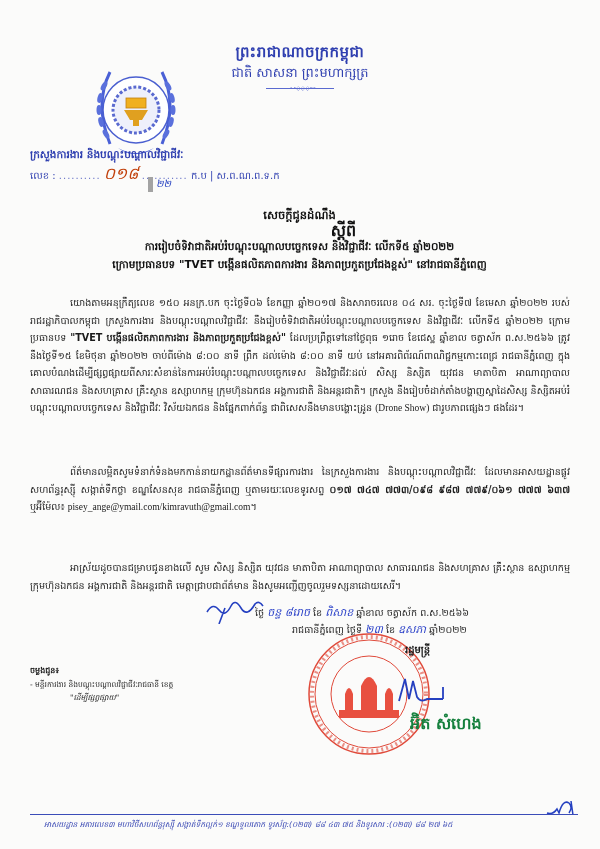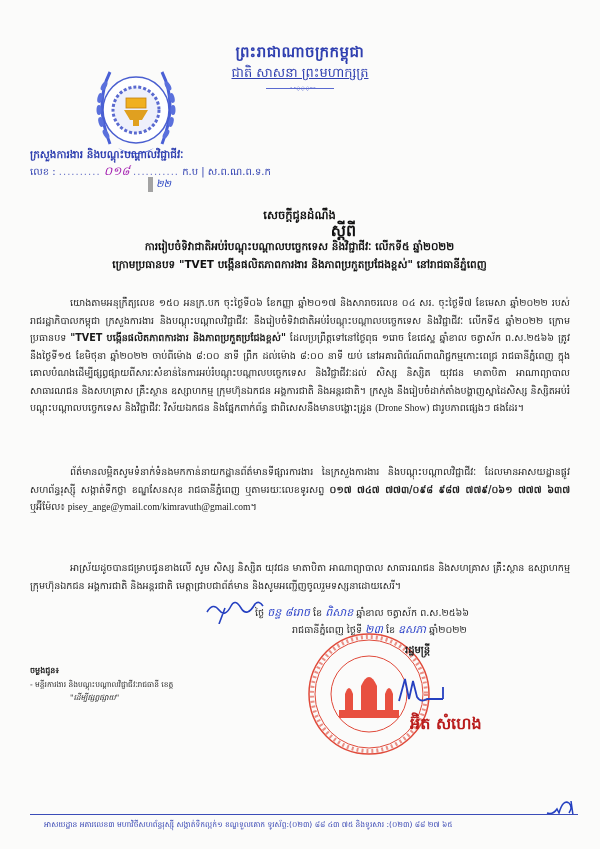--- a/index.html
+++ b/index.html
@@ -4,31 +4,31 @@
 <style>
   html, body { margin: 0; padding: 0; }
   body {
     width: 600px; height: 849px; position: relative; overflow: hidden;
     background: #fbfbfa;
     font-family: "DejaVu Sans", sans-serif;
     color: #1c1c1c;
   }
   .abs { position: absolute; }
   .kingdom-title { left: 205px; top: 42px; width: 190px; text-align: center; font-size: 15px; font-weight: bold; color: #2f3fb0; letter-spacing: 0.5px; }
-  .kingdom-motto { left: 205px; top: 64px; width: 190px; text-align: center; font-size: 13px; color: #2f3fb0; text-decoration: underline; }
+  .kingdom-motto { left: 205px; top: 64px; width: 190px; text-align: center; font-size: 13px; color: #2f3fb0; }
   .ornament { left: 266px; top: 88px; width: 68px; height: 2px; }
   .ornament::before { content: ""; position: absolute; left: 0; right: 0; top: 0; border-top: 1px solid #5a6ad0; }
   .ornament span { position: absolute; left: 24px; top: -4px; font-size: 6px; color: #5a6ad0; }
 
   .logo { left: 88px; top: 64px; width: 96px; height: 98px; }
 
   .ministry { left: 30px; top: 148px; font-size: 10.5px; font-weight: bold; color: #2f3fb0; }
   .refno { left: 30px; top: 163px; font-size: 10px; color: #2f3fb0; white-space: nowrap; }
   .refno .dots { letter-spacing: 1px; color: #6a74c8; }
-  .refno .hand { font-style: italic; font-size: 12px; color: #a21caf; text-align: center; }
+  .refno .hand { font-style: italic; font-size: 16px; color: #c2410c; text-align: center; }
   .refno .sub { position: absolute; left: 118px; top: 14px; font-style: italic; font-size: 10px; color: #2540c0; border-left: 5px solid #a3a3a3; padding-left: 3px; }
 
   .doc-heading { left: 0; width: 599px; text-align: center; font-weight: bold; font-size: 11px; color: #111; }
   .h1 { top: 208px; font-size: 11.5px; }
   .h2 { top: 220px; font-size: 16px; margin-left: 44px; }
   .h3 { top: 240px; font-size: 10.5px; }
   .h4 { top: 258px; font-size: 10.5px; }
 
   .para { left: 30px; width: 540px; font-size: 9.6px; line-height: 17.5px; text-align: justify; color: #1a1a1a; }
   .para .indent { display: inline-block; width: 40px; }
@@ -39,30 +39,30 @@
   .latin { font-family: "Liberation Serif", serif; font-size: 9.5px; }
 
   .date-line1 { left: 255px; top: 605px; font-size: 9.6px; white-space: nowrap; }
   .date-line2 { left: 292px; top: 622px; font-size: 9.6px; white-space: nowrap; }
   .hw { font-style: italic; color: #2a40c8; font-size: 11px; }
   .title-minister { left: 405px; top: 643px; font-size: 10px; font-weight: bold; }
 
   .stamp { left: 305px; top: 630px; width: 128px; height: 128px; }
   .signature { left: 395px; top: 675px; width: 50px; height: 30px; }
   .initial-sig { left: 205px; top: 594px; width: 60px; height: 30px; }
-  .signer-name { left: 410px; top: 713px; font-size: 16px; font-weight: bold; color: #b91c1c; }
+  .signer-name { left: 410px; top: 713px; font-size: 16px; font-weight: bold; color: #15803d; }
 
   .cc-title { left: 30px; top: 665px; font-size: 8px; font-weight: bold; }
   .cc-list { left: 30px; top: 678px; font-size: 7.5px; line-height: 13px; margin: 0; padding: 0; list-style: none; }
   .cc-list li::before { content: "-  "; }
   .cc-list li.note { padding-left: 40px; font-style: italic; }
   .cc-list li.note::before { content: ""; }
 
   .footer-line { left: 30px; top: 814px; width: 548px; border-top: 1px solid #3b4db8; }
-  .footer-text { left: 44px; top: 820px; width: 520px; font-size: 7.5px; color: #2f3fb0; white-space: nowrap; }
+  .footer-text { left: 44px; top: 820px; width: 520px; font-size: 7.5px; font-style: italic; color: #2f3fb0; white-space: nowrap; }
   .footer-mark { left: 545px; top: 795px; width: 32px; height: 22px; }
 </style>
 </head>
 <body>
 
 <div class="abs logo">
   <svg width="96" height="98" viewBox="0 0 96 98">
     <g fill="none" stroke="#4a60d6" stroke-width="3">
       <path d="M22 8 Q6 40 22 80"></path>
       <path d="M74 8 Q90 40 74 80"></path>

